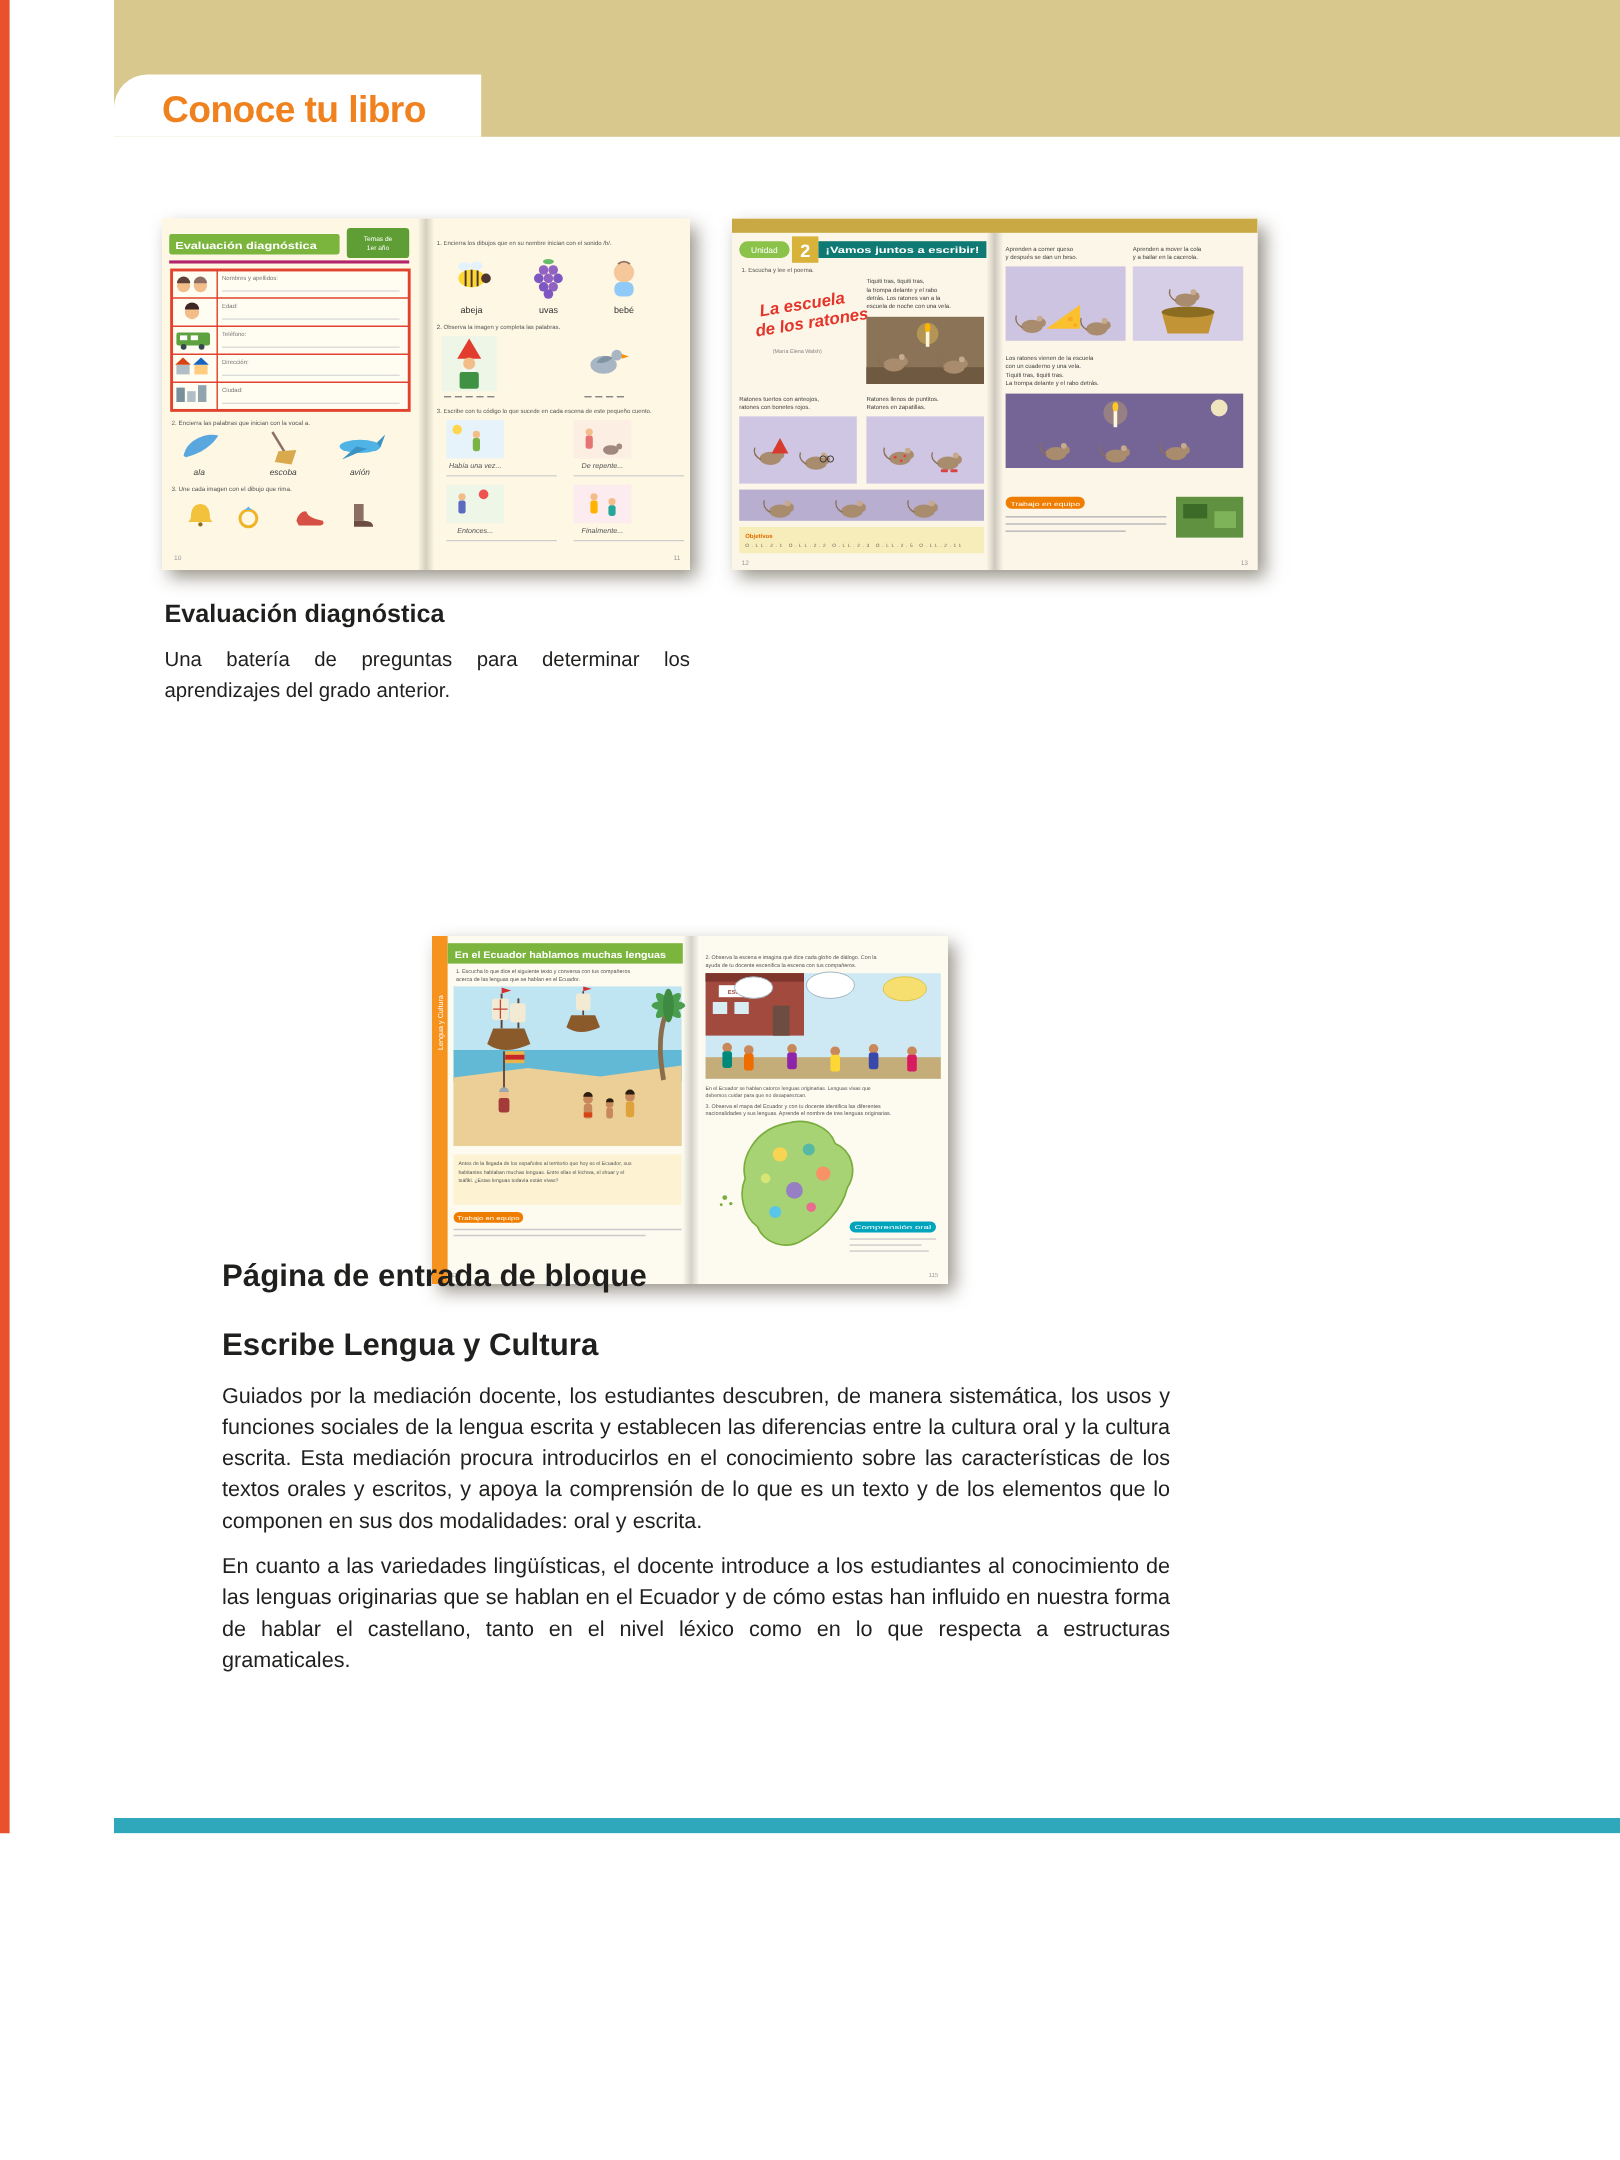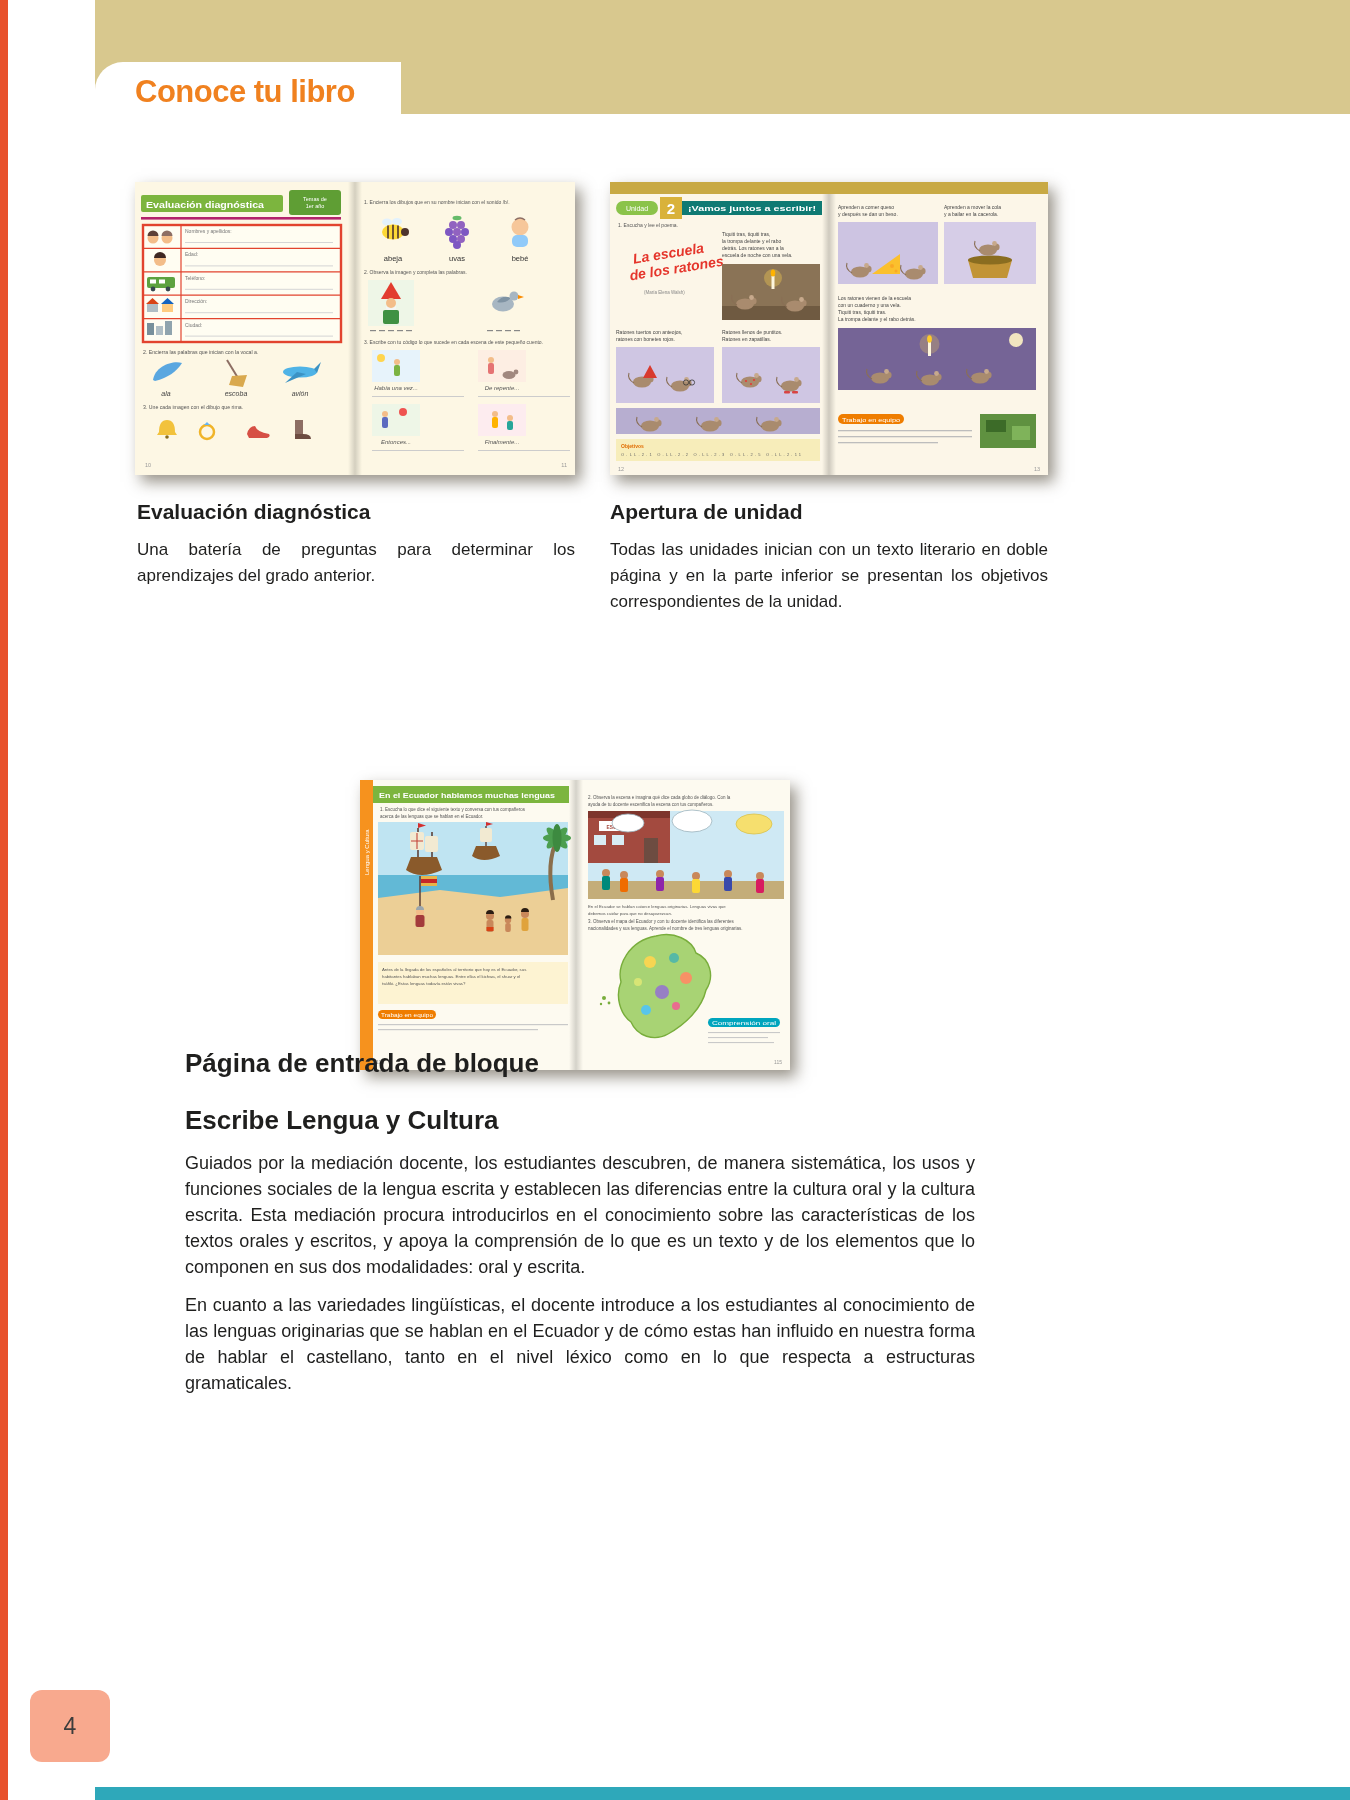--- a/index.html
+++ b/index.html
@@ -1,18 +1,18 @@
 <!DOCTYPE html>
 <html lang="es"><head>
 <meta charset="utf-8">
 <style>
   * { margin:0; padding:0; box-sizing:border-box; }
   html,body { background:#ffffff; }
   body { font-family:"Liberation Sans", sans-serif; color:#1f1f1e; }
-  .page { position:relative; width:1350px; height:1800px; background:#fff; overflow:hidden; }
+  .page { position:relative; width:1350px; height:1528px; background:#fff; overflow:hidden; }
 
   .left-strip { position:absolute; left:0; top:0; width:8px; height:1800px; background:#e8512b; }
   .top-band { position:absolute; left:95px; top:0; right:0; height:114px; background:#d8c88e; }
   .title-tab { position:absolute; left:95px; top:62px; width:306px; height:52px; background:#fff;
                border-top-left-radius:28px; }
   .title-tab h1 { padding:12px 0 0 40px; font-size:31px; font-weight:bold; color:#f0811f; letter-spacing:-0.5px; }
 
   .bottom-bar { position:absolute; left:95px; right:0; bottom:0; height:13px; background:#2ea8ba; }
   .pagenum { position:absolute; left:30px; top:1690px; width:80px; height:72px; background:#f8a98e;
              border-radius:12px; display:flex; align-items:center; justify-content:center;
@@ -360,24 +360,20 @@
         </g>
         <text x="430" y="289" font-size="5.5" fill="#999" text-anchor="end">13</text>
       </g>
     </svg>
   </div>
 
   <div class="caption-col cap-1">
     <h2>Evaluación diagnóstica</h2>
     <p>Una batería de preguntas para determinar los aprendizajes del grado anterior.</p>
   </div>
-  <div class="caption-col cap-2">
-    <h2>Apertura de unidad</h2>
-    <p>Todas las unidades inician con un texto literario en doble página y en la parte inferior se presentan los objetivos correspondientes de la unidad.</p>
-  </div>
 
   <div class="thumb thumb-c">
     <svg viewBox="0 0 430 290">
       <defs>
         <linearGradient id="seamC" x1="0" y1="0" x2="1" y2="0">
           <stop offset="0" stop-color="#000" stop-opacity="0"></stop>
           <stop offset="0.5" stop-color="#000" stop-opacity="0.16"></stop>
           <stop offset="1" stop-color="#000" stop-opacity="0"></stop>
         </linearGradient>
         <g id="personC">

